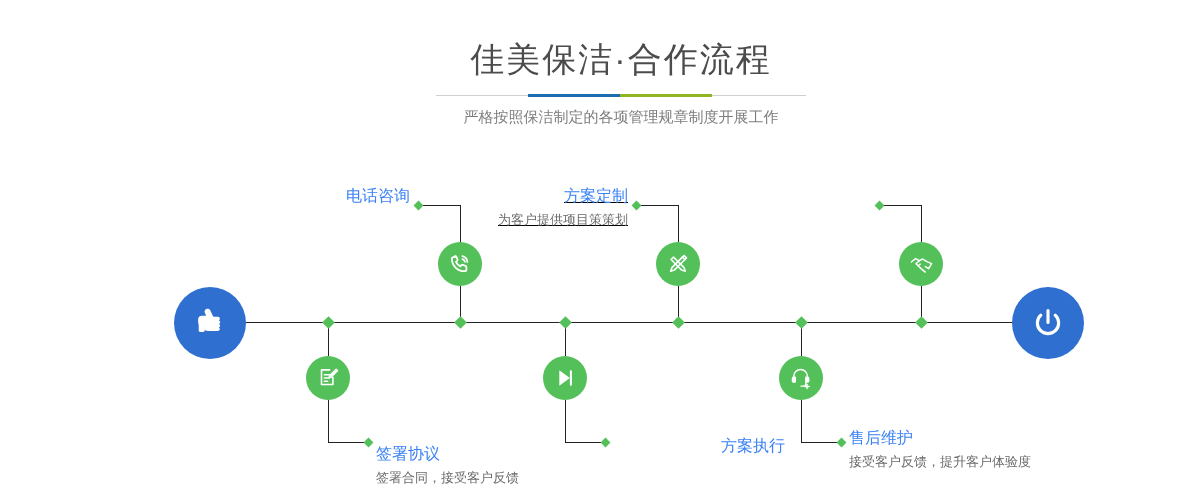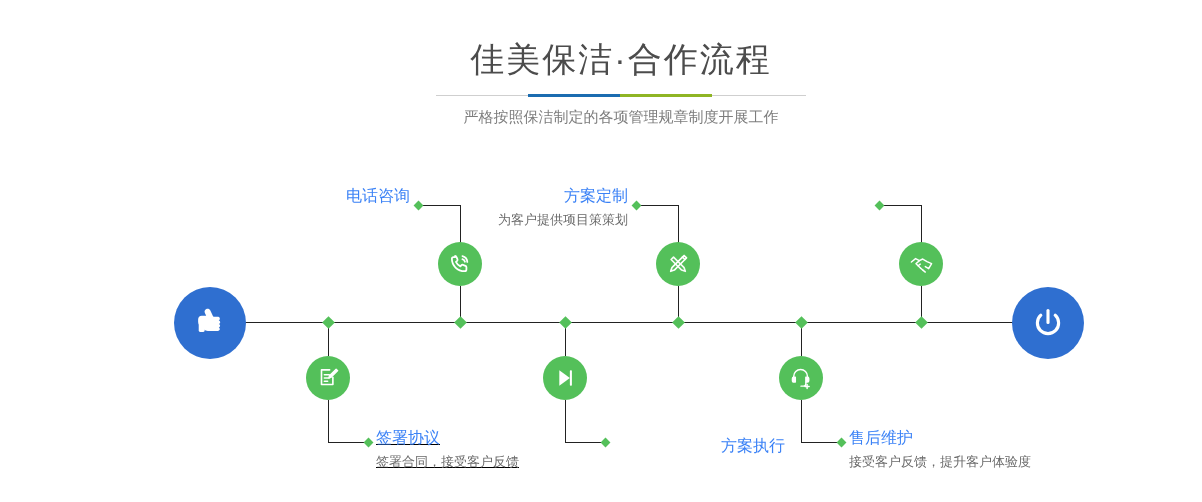--- a/index.html
+++ b/index.html
@@ -144,40 +144,40 @@
           <line x1="23" y1="24" x2="35" y2="24"></line>
           <line x1="23" y1="32" x2="35" y2="32"></line>
           <line x1="23" y1="40" x2="31" y2="40"></line>
           <path d="M52 10l4 4-16.5 16.5-5.5 1.5 1.5-5.5z" fill="#ffffff" stroke="#ffffff" stroke-width="3"></path>
         </svg>
       </span>
     </div>
     <div class="vline" style="left:308px;top:400px;height:42px;"></div>
     <div class="hline" style="left:308px;top:442px;width:40px;"></div>
     <div class="diamond small" style="left:345px;top:439px;"></div>
-    <div class="label bottom" style="left:356px;top:428px;width:280px;text-decoration:underline;">
+    <div class="label bottom" style="left:356px;top:444px;width:280px;">
       <div class="lt">签署协议</div>
       <div class="ld">签署合同，接受客户反馈</div>
     </div>
 
     <div class="vline" style="left:658px;top:286px;height:37px;"></div>
     <div class="diamond" style="left:654px;top:318px;"></div>
     <div class="node-icon" style="left:636px;top:242px;">
       <span>
         <svg width="26" height="26" viewBox="0 0 64 64" fill="none" stroke="#ffffff" stroke-width="4" stroke-linecap="round" stroke-linejoin="round">
           <path d="M14 50l3-9L43 15l6 6-26 26z"></path>
           <path d="M43 15l4-4 6 6-4 4"></path>
           <path d="M50 50l-9-3L15 21l6-6 26 26z" opacity="0.95"></path>
         </svg>
       </span>
     </div>
     <div class="vline" style="left:658px;top:205px;height:38px;"></div>
     <div class="hline" style="left:616px;top:205px;width:43px;"></div>
     <div class="diamond small" style="left:613px;top:202px;"></div>
-    <div class="label top" style="left:368px;top:186px;width:240px;">
+    <div class="label top" style="left:368px;top:186px;width:240px;text-decoration:underline;">
       <div class="lt">方案定制</div>
       <div class="ld">为客户提供项目策策划</div>
     </div>
 
     <div class="diamond" style="left:541px;top:318px;"></div>
     <div class="vline" style="left:545px;top:322px;height:34px;"></div>
     <div class="node-icon" style="left:523px;top:356px;">
       <span>
         <svg width="26" height="26" viewBox="0 0 64 64" fill="#ffffff">
           <path d="M18 13l26 19-26 19z"></path>

